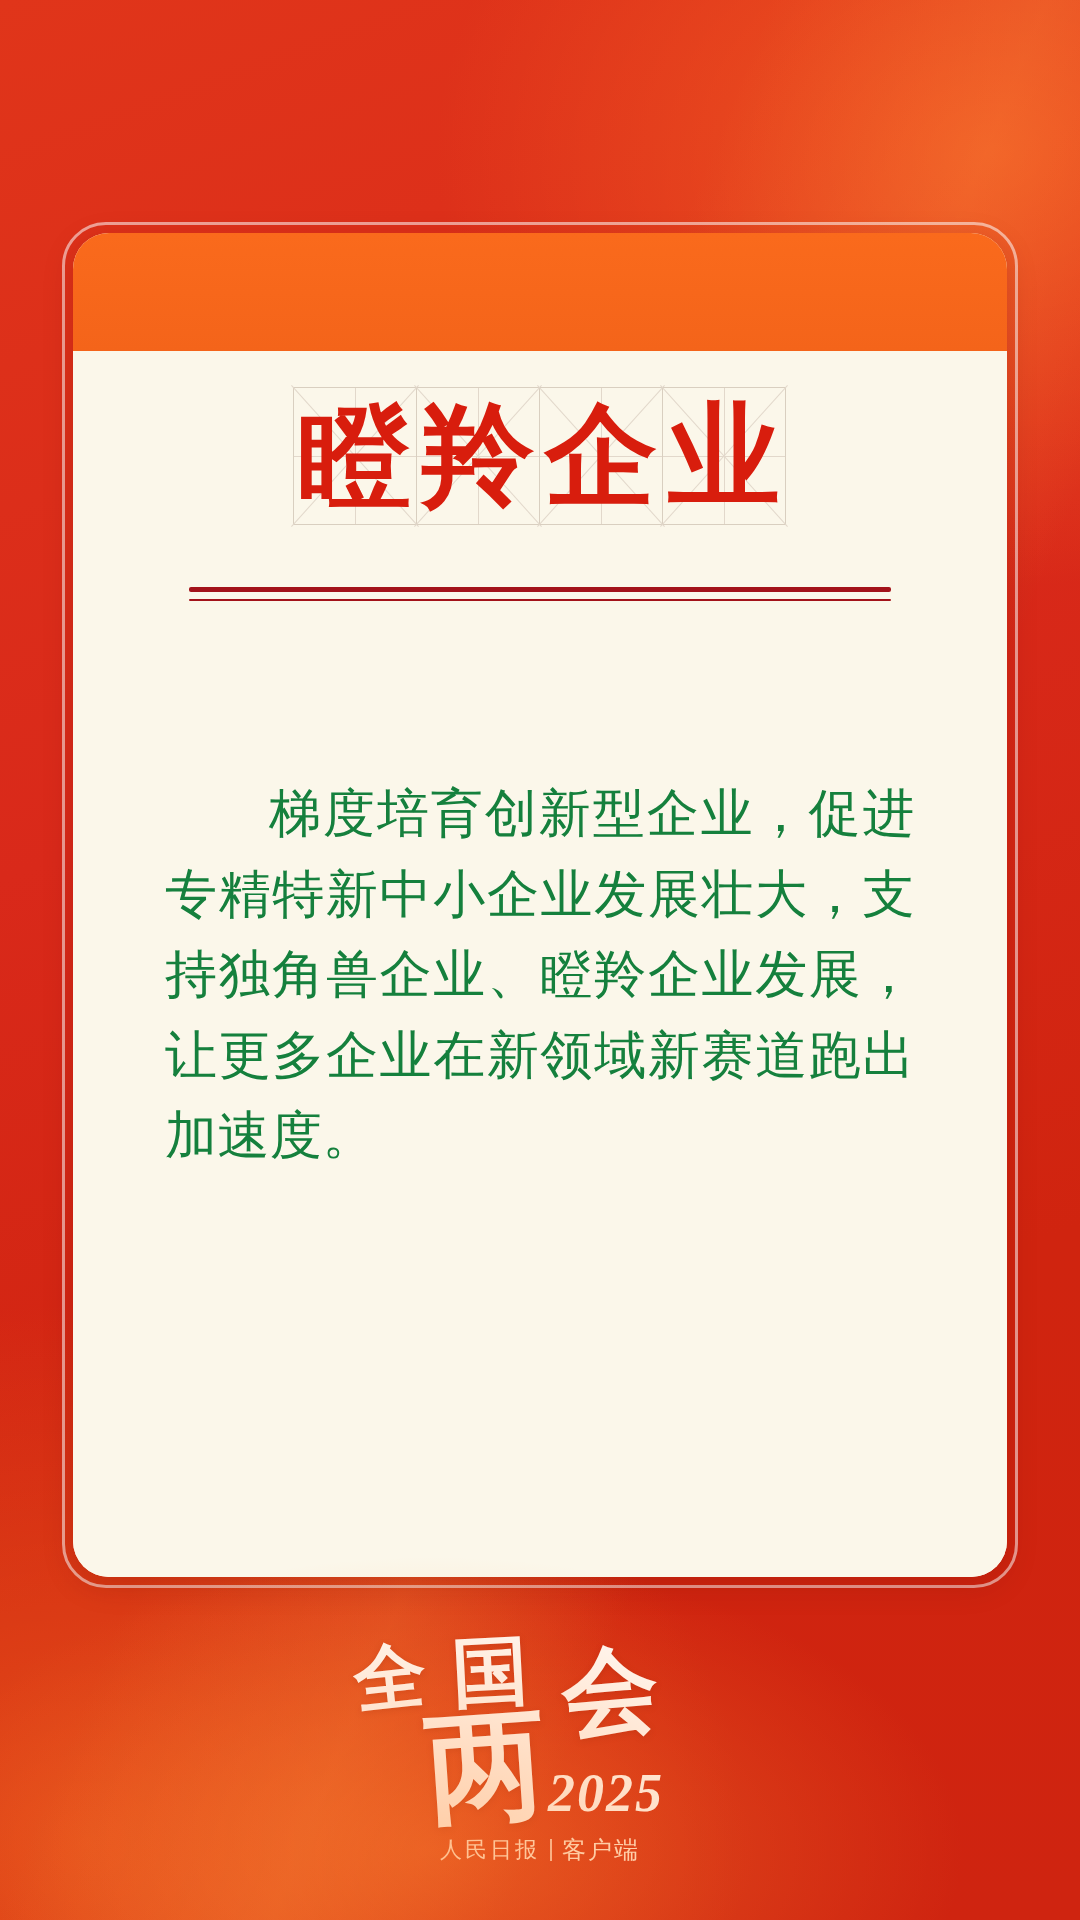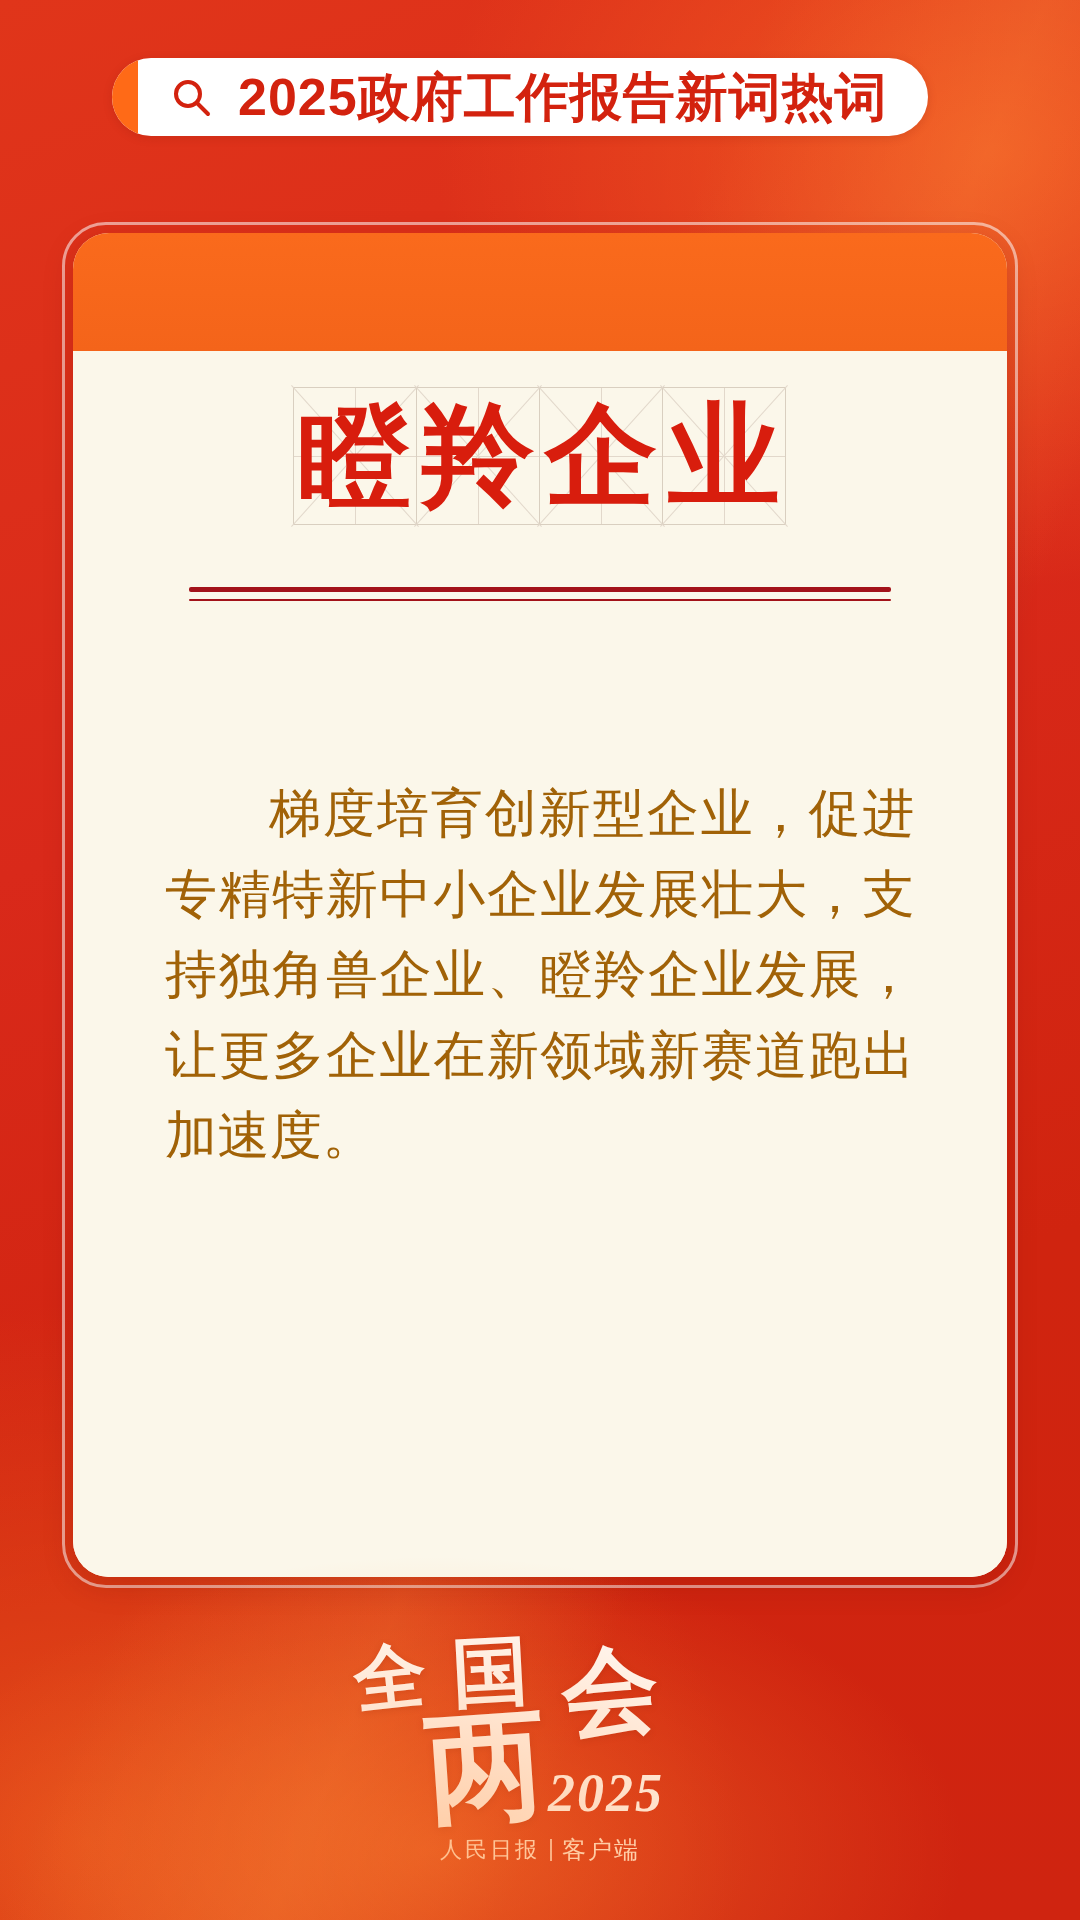--- a/index.html
+++ b/index.html
@@ -191,21 +191,21 @@
   }
 
   
   .paragraph {
     position: absolute;
     left: 92px;
     right: 92px;
     top: 422px;
     font-size: 52px;
     line-height: 1.55;
-    color: #a16207;
+    color: #15803d;
     text-indent: 2em;
     text-align: justify;
     font-family: "Liberation Sans", sans-serif;
     letter-spacing: 0.5px;
   }
 
   
   .bottom-logo {
     position: absolute;
     left: 0;
@@ -265,30 +265,20 @@
     color: #ffe9d8;
     letter-spacing: 2px;
     font-family: "Liberation Sans", sans-serif;
   }
 </style>
 </head>
 <body>
 
 <div class="poster">
 
-  <div class="header">
-    <div class="header-accent"></div>
-    <div class="header-search">
-      <svg width="42" height="42" viewBox="0 0 42 42" aria-hidden="true">
-        <circle cx="18" cy="18" r="12" fill="none" stroke="#d3220e" stroke-width="4"></circle>
-        <line x1="27" y1="27" x2="38" y2="38" stroke="#d3220e" stroke-width="4" stroke-linecap="round"></line>
-      </svg>
-    </div>
-    <div class="header-title">2025政府工作报告新词热词</div>
-  </div>
 
   <div class="card-frame">
     <div class="card">
       <div class="card-top"></div>
       <div class="card-body">
 
         <div class="keyword-wrap">
           <div class="keyword-grid">
             <div class="kw-cell">
               <span class="mid-h"></span>

